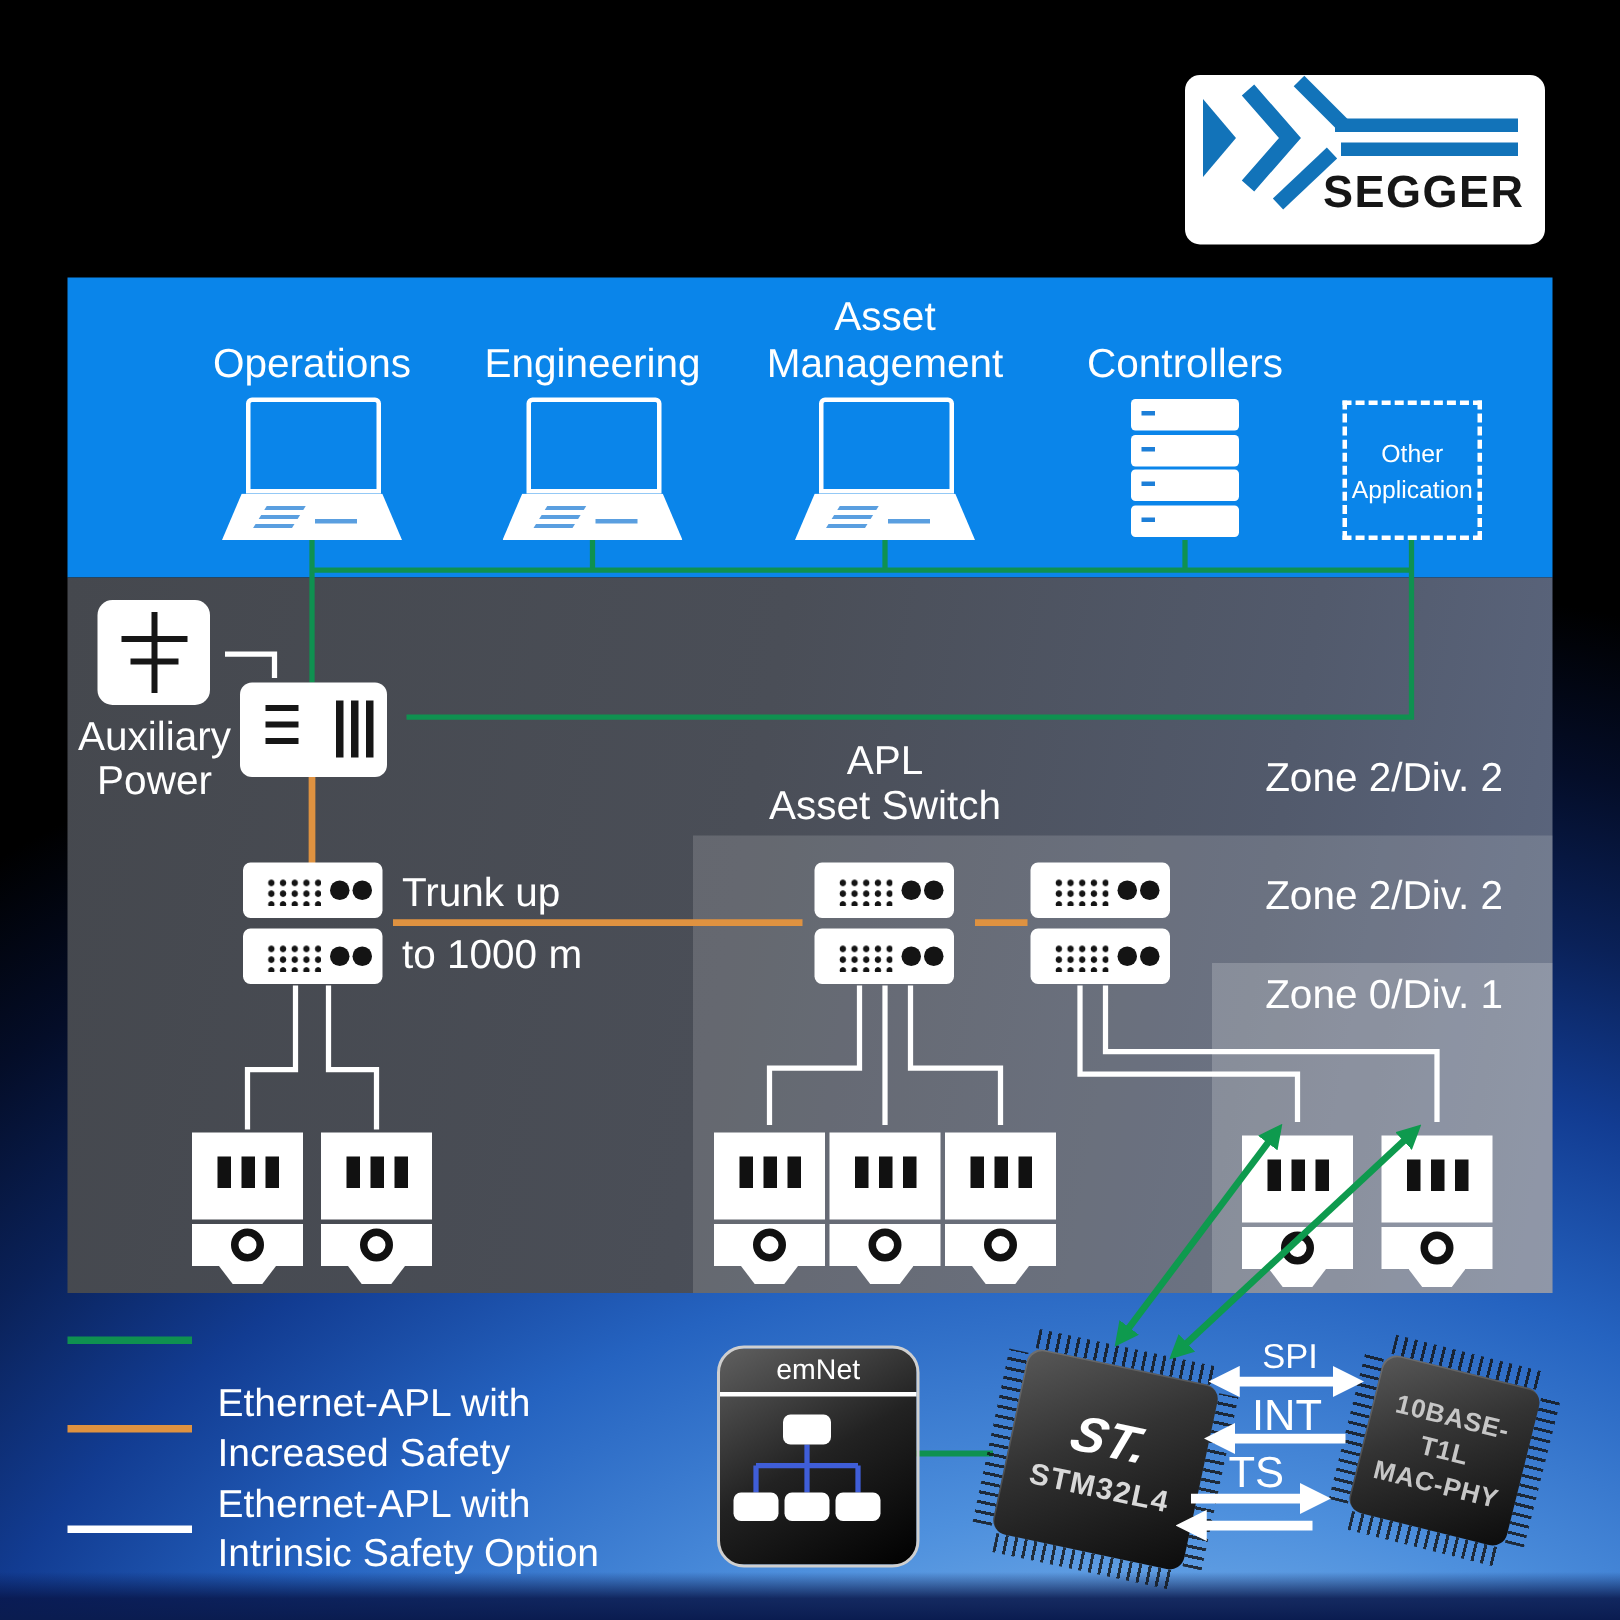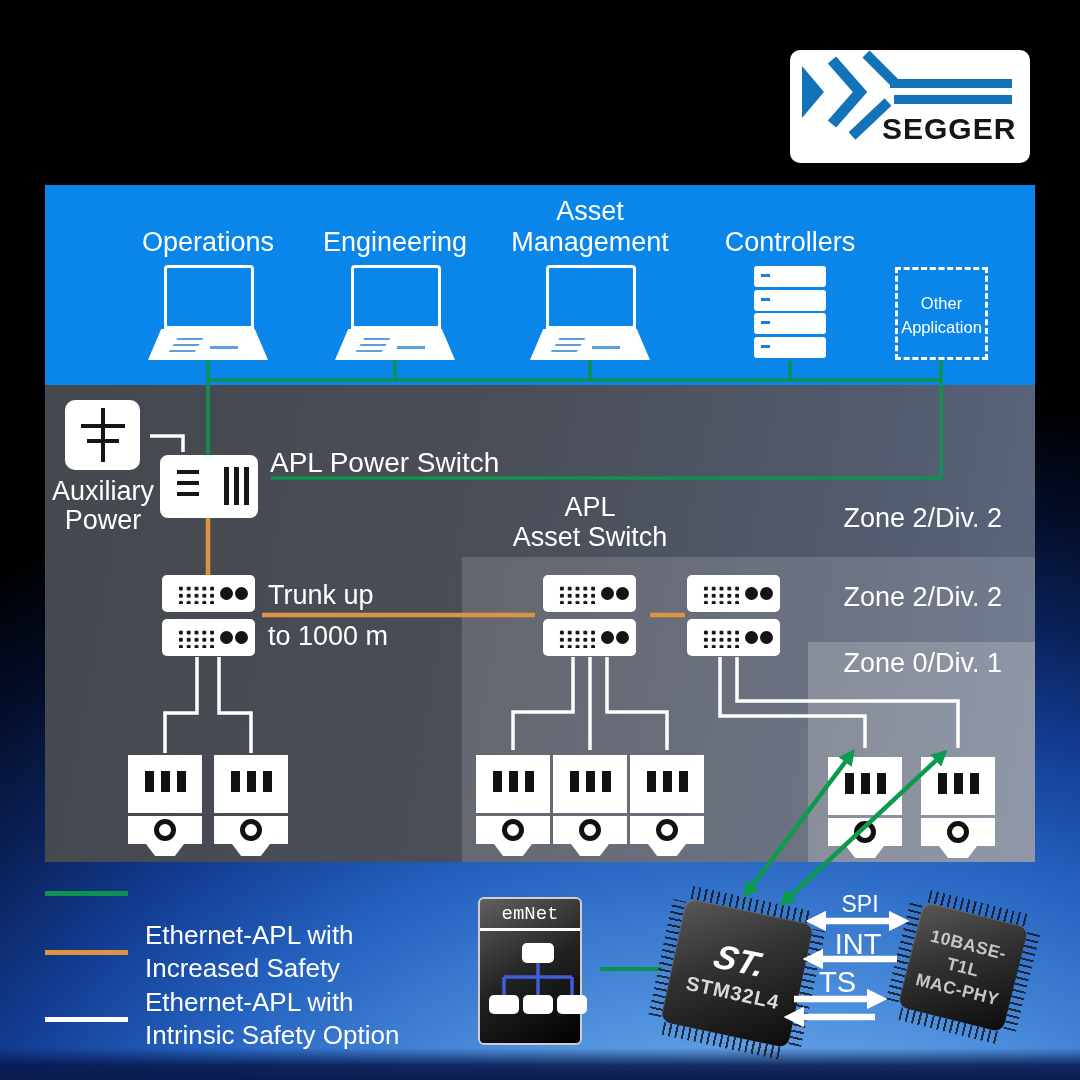--- a/index.html
+++ b/index.html
@@ -82,23 +82,23 @@
   .device{position:absolute;width:74px;z-index:3;}
   .dv-top{height:58px;background:#fff;display:flex;justify-content:center;gap:7px;
         align-items:flex-start;padding-top:16px;box-sizing:border-box;}
   .dv-top i{display:block;width:9px;height:21px;background:#111;}
   .dv-bot{margin-top:3px;height:28px;background:#fff;display:flex;justify-content:center;align-items:center;}
   .ring{width:12px;height:12px;border:5px solid #111;border-radius:50%;}
   .dv-tip{width:38px;height:12px;margin:0 auto;background:#fff;
         clip-path:polygon(0 0,100% 0,76% 100%,24% 100%);}
 
   
-  .emnet{position:absolute;left:478px;top:897px;width:104px;height:148px;border-radius:6px;
+  .emnet{position:absolute;left:478px;top:897px;width:135px;height:148px;border-radius:18px;
         border:2px solid #cfcfcf;box-sizing:border-box;z-index:5;
-        background:linear-gradient(150deg,#606060 0%,#222 50%,#000 100%);font-family:Liberation Mono, monospace;}
+        background:linear-gradient(150deg,#606060 0%,#222 50%,#000 100%);}
   .em-title{text-align:center;font-size:19px;color:#fff;margin-top:4px;}
   .em-rule{height:2.5px;background:#fff;margin-top:3px;}
   .em-tree{position:absolute;left:0;top:26px;}
 
   
   .chip{position:absolute;z-index:5;}
   .chip-body{position:absolute;inset:13px;border-radius:10px;
         background:linear-gradient(150deg,#585858 0%,#333 42%,#0c0c0c 100%);
         display:flex;flex-direction:column;justify-content:center;align-items:center;
         box-shadow:inset 1px 1px 0 rgba(255,255,255,.15);}
@@ -394,21 +394,20 @@
   <div class="lbl ctr" style="left:108px;top:227px;width:200px">Operations</div>
   <div class="lbl ctr" style="left:295px;top:227px;width:200px">Engineering</div>
   <div class="lbl ctr pre" style="left:490px;top:196px;width:200px;line-height:31px">Asset
 Management</div>
   <div class="lbl ctr" style="left:690px;top:227px;width:200px">Controllers</div>
   <div class="lbl ctr pre" style="left:895px;top:291px;width:93px;font-size:16.5px;line-height:24px">Other
 Application</div>
 
   <div class="lbl ctr pre" style="left:43px;top:477px;width:120px;line-height:29px">Auxiliary
 Power</div>
-  <div class="lbl" style="left:270px;top:447px;font-size:28px">APL Power Switch</div>
   <div class="lbl ctr pre" style="left:490px;top:492px;width:200px;line-height:30px">APL
 Asset Switch</div>
 
   <div class="lbl rgt" style="right:78px;top:503px">Zone 2/Div. 2</div>
   <div class="lbl rgt" style="right:78px;top:582px">Zone 2/Div. 2</div>
   <div class="lbl rgt" style="right:78px;top:648px">Zone 0/Div. 1</div>
 
   <div class="lbl" style="left:268px;top:580px">Trunk up</div>
   <div class="lbl" style="left:268px;top:621px">to 1000 m</div>
 

